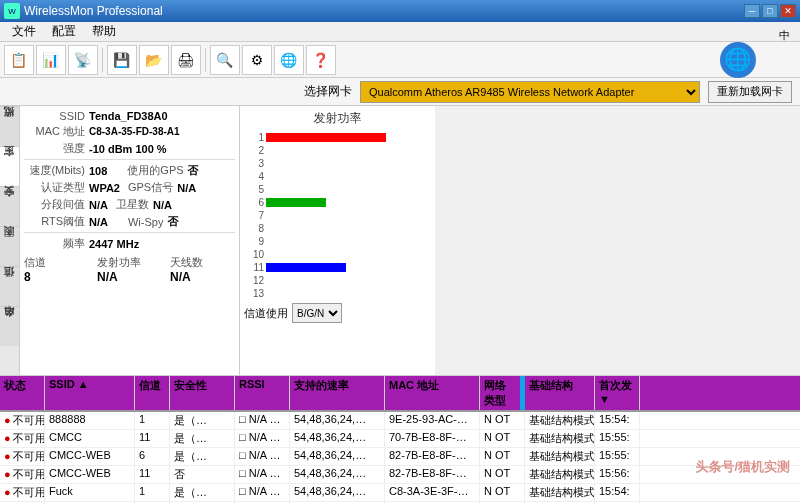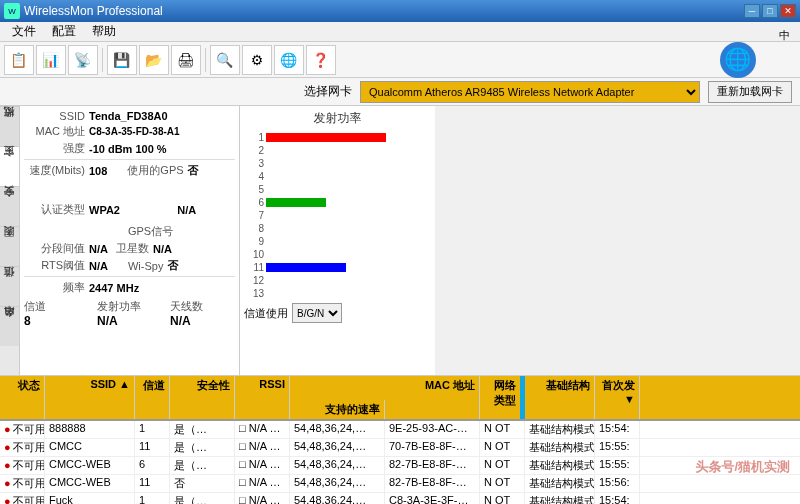--- a/index.html
+++ b/index.html
@@ -117,21 +117,21 @@
         <div class="info-separator"></div>
         <div class="info-row">
           <span class="info-label">速度(Mbits)</span>
           <span class="info-value">108</span>
           <span style="margin-left:20px; color:#555;">使用的GPS</span>
           <span class="info-value" style="margin-left:4px;">否</span>
         </div>
         <div class="info-row">
           <span class="info-label">认证类型</span>
           <span class="info-value">WPA2</span>
-          <span style="margin-left:8px; color:#555;margin-top:44px;">GPS信号</span>
+          <span style="margin-left:8px; color:#555;">GPS信号</span>
           <span class="info-value" style="margin-left:4px;">N/A</span>
         </div>
         <div class="info-row">
           <span class="info-label">分段间值</span>
           <span class="info-value">N/A</span>
           <span style="margin-left:8px; color:#555;">卫星数</span>
           <span class="info-value" style="margin-left:4px;">N/A</span>
         </div>
         <div class="info-row">
           <span class="info-label">RTS阈值</span>
@@ -221,27 +221,27 @@
         <div style="display:flex; align-items:center; gap:4px; margin-top:4px; font-size:11px;">
           <span>信道使用</span>
           <select style="height:20px; border:1px solid #999; font-size:10px;"><option>B/G/N</option></select>
         </div>
       </div>
 
     </div>
 
     <div style="flex:1; background:white; overflow:hidden; display:flex; flex-direction:column;">
 
-      <div style="background:#eab308; display:flex; border-bottom:2px solid #999; flex-shrink:0;text-align:right;">
+      <div style="background:#a21caf; display:flex; border-bottom:2px solid #999; flex-shrink:0;">
         <div style="width:45px;padding:2px 4px;font-size:11px;font-weight:bold;border-right:1px solid #ccc;flex-shrink:0;">状态</div>
         <div style="width:90px;padding:2px 4px;font-size:11px;font-weight:bold;border-right:1px solid #ccc;flex-shrink:0;">SSID ▲</div>
         <div style="width:35px;padding:2px 4px;font-size:11px;font-weight:bold;border-right:1px solid #ccc;flex-shrink:0;">信道</div>
         <div style="width:65px;padding:2px 4px;font-size:11px;font-weight:bold;border-right:1px solid #ccc;flex-shrink:0;">安全性</div>
         <div style="width:55px;padding:2px 4px;font-size:11px;font-weight:bold;border-right:1px solid #ccc;flex-shrink:0;">RSSI</div>
-        <div style="width:95px;padding:2px 4px;font-size:11px;font-weight:bold;border-right:1px solid #ccc;flex-shrink:0;margin-top:24px;">支持的速率</div>
+        <div style="width:95px;padding:2px 4px;font-size:11px;font-weight:bold;border-right:1px solid #ccc;flex-shrink:0;">支持的速率</div>
         <div style="width:95px;padding:2px 4px;font-size:11px;font-weight:bold;border-right:1px solid #ccc;flex-shrink:0;">MAC 地址</div>
         <div style="width:45px;padding:2px 4px;font-size:11px;font-weight:bold;border-right:5px solid #0ea5e9;flex-shrink:0;">网络类型</div>
         <div style="width:70px;padding:2px 4px;font-size:11px;font-weight:bold;border-right:1px solid #ccc;flex-shrink:0;">基础结构</div>
         <div style="width:45px;padding:2px 4px;font-size:11px;font-weight:bold;border-right:1px solid #ccc;flex-shrink:0;">首次发▼</div>
       </div>
 
       <div id="table-body" style="overflow-y:auto; flex:1;">
 
       <div style="display: flex; border-bottom: 1px solid rgb(238, 238, 238);">
             <div style="width: 45px; padding: 1px 4px; font-size: 11px; border-right: 1px solid rgb(238, 238, 238); white-space: nowrap; overflow: hidden; flex-shrink: 0;"><span style="color:#cc0000;margin-right:2px;">●</span>不可用</div>

